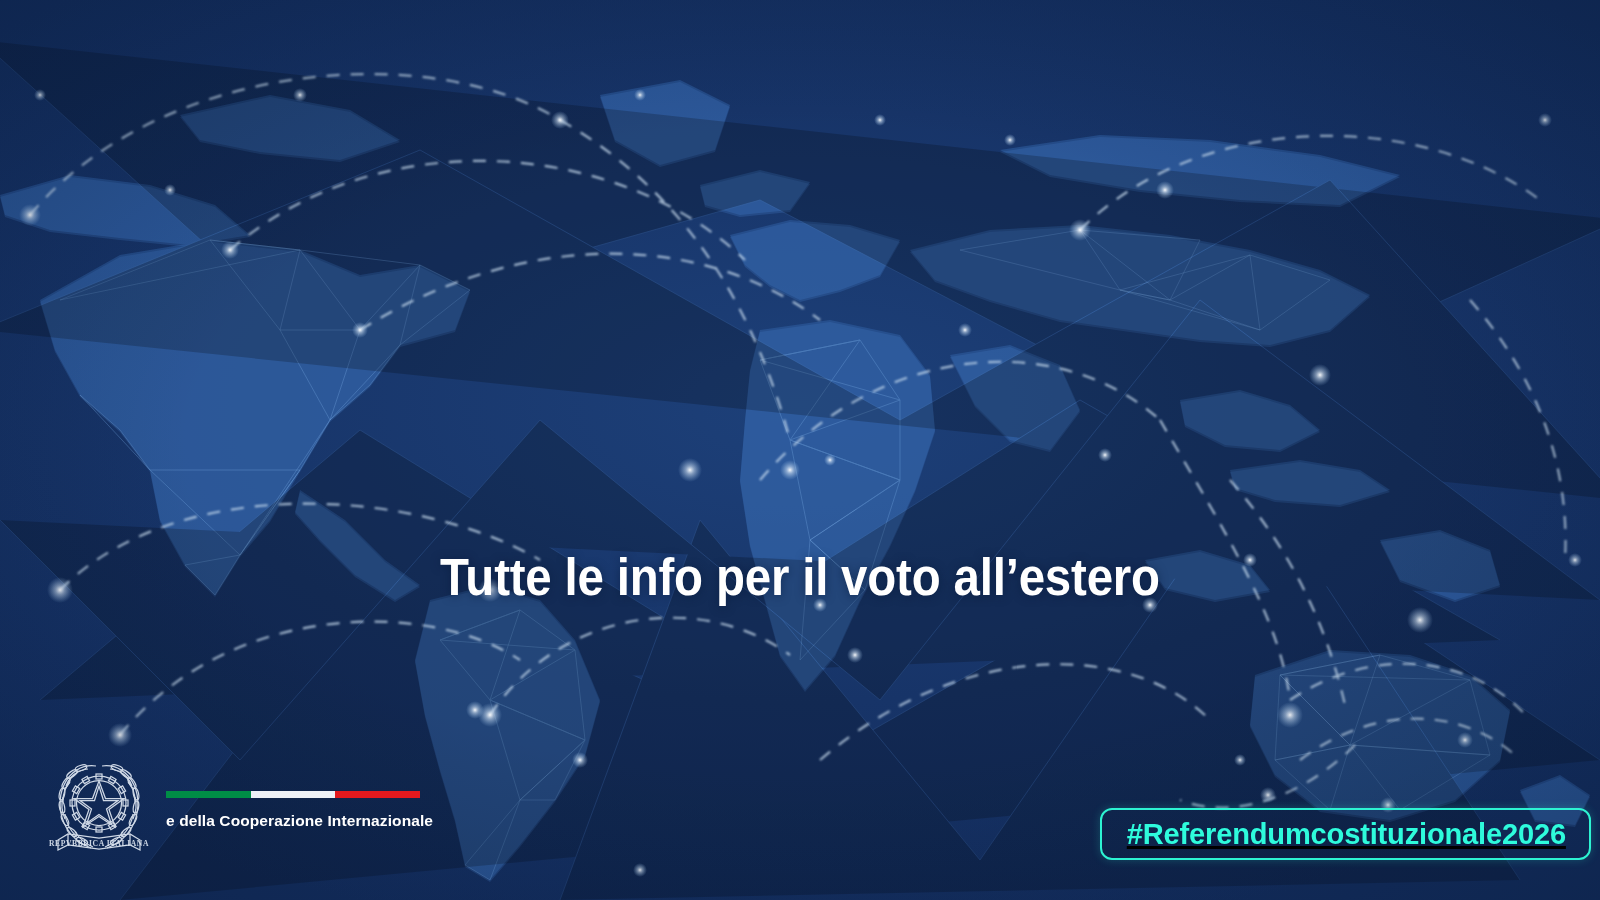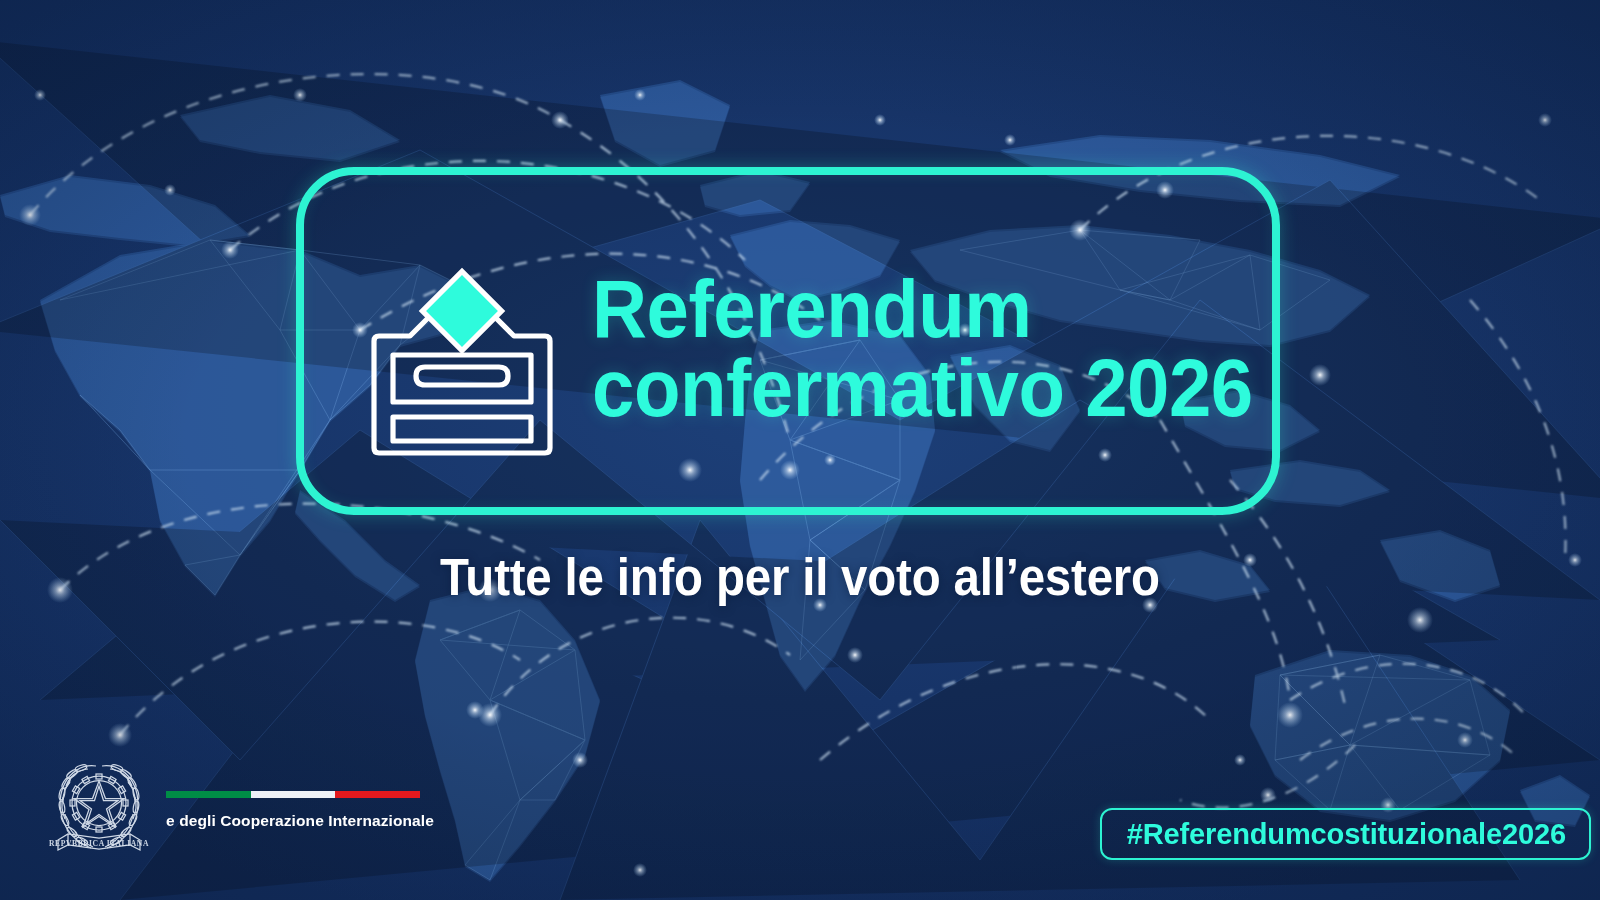--- a/index.html
+++ b/index.html
@@ -139,20 +139,21 @@
     left: 1100px;
     top: 808px;
     height: 52px;
     padding: 0 16px 0 18px;
     border: 2.5px solid #2df3d2;
     border-radius: 12px;
     display: flex;
     align-items: center;
     box-sizing: border-box;
     box-shadow: 0 0 10px rgba(45,243,210,0.22);
+    text-decoration: underline;
   }
   .hashtag-text {
     color: #2efbdc;
     font-size: 30px;
     font-weight: 700;
     letter-spacing: -0.2px;
     white-space: nowrap;
     transform: scaleX(0.97);
   }
 </style>
@@ -285,49 +286,20 @@
         <circle cx="170" cy="190" r="6" fill="url(#nodeGlow)"></circle>
         <circle cx="40" cy="95" r="6" fill="url(#nodeGlow)"></circle>
         <circle cx="830" cy="460" r="6" fill="url(#nodeGlow)"></circle>
         <circle cx="1105" cy="455" r="7" fill="url(#nodeGlow)"></circle>
       </g>
     </svg>
   </div>
 
   <div class="vignette"></div>
 
-  <div class="hero-frame">
-    <div class="hero-inner">
-
-      <div class="ballot-icon">
-        <svg viewBox="0 0 200 214" xmlns="http://www.w3.org/2000/svg">
-          <g fill="none" stroke="#ffffff" stroke-width="5.2" stroke-linejoin="round" stroke-linecap="round">
-
-            <path d="M12,96 L12,203 Q12,208 17,208 L183,208 Q188,208 188,203 L188,96 Q188,91 183,91 L152,91 L103,42 Q100,39 97,42 L48,91 L17,91 Q12,91 12,96 Z"></path>
-
-            <path d="M31,110 L169,110 L169,157 L31,157 Z"></path>
-
-            <path d="M31,172 L169,172 L169,196 L31,196 Z"></path>
-
-            <path d="M63,122 Q54,122 54,131 Q54,140 63,140 L137,140 Q146,140 146,131 Q146,122 137,122 Z"></path>
-          </g>
-
-          <g>
-            <rect x="72" y="38" width="56" height="56" transform="rotate(45 100 66)" fill="#2efbdc" stroke="#ffffff" stroke-width="5.2"></rect>
-          </g>
-        </svg>
-      </div>
-
-      <div class="hero-title">
-        <span>Referendum</span>
-        <span class="l2">confermativo 2026</span>
-      </div>
-
-    </div>
-  </div>
 
   <div class="subtitle">Tutte le info per il voto all’estero</div>
 
   <div class="logo-block">
 
     <div class="emblem">
       <svg viewBox="0 0 102 112" xmlns="http://www.w3.org/2000/svg">
         <g fill="none" stroke="#dfe7f2" stroke-width="1.25" opacity="0.92">
 
           <path d="M48,14 C34,12 22,20 16,33 C10,46 11,62 18,75 C23,84 32,92 43,96"></path>
@@ -389,21 +361,21 @@
       </svg>
     </div>
 
     <div class="ministry">
       <div class="tricolor">
         <i style="background:#008d46"></i>
         <i style="background:#eef1f6"></i>
         <i style="background:#e3191e"></i>
       </div>
       <div class="ministry-text">
-        <span>e degli Cooperazione Internazionale</span>
+        <span>e della Cooperazione Internazionale</span>
       </div>
     </div>
   </div>
 
   <div class="hashtag">
     <span class="hashtag-text">#Referendumcostituzionale2026</span>
   </div>
 
 </div>
 

